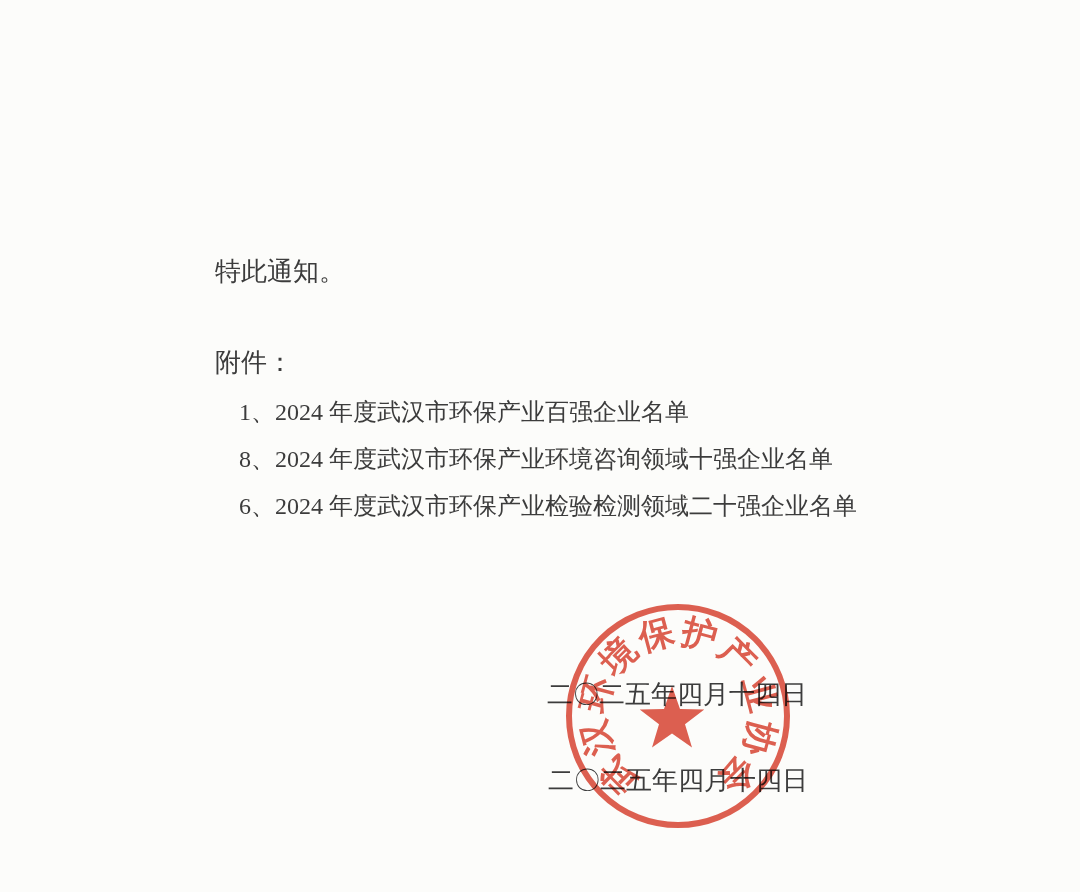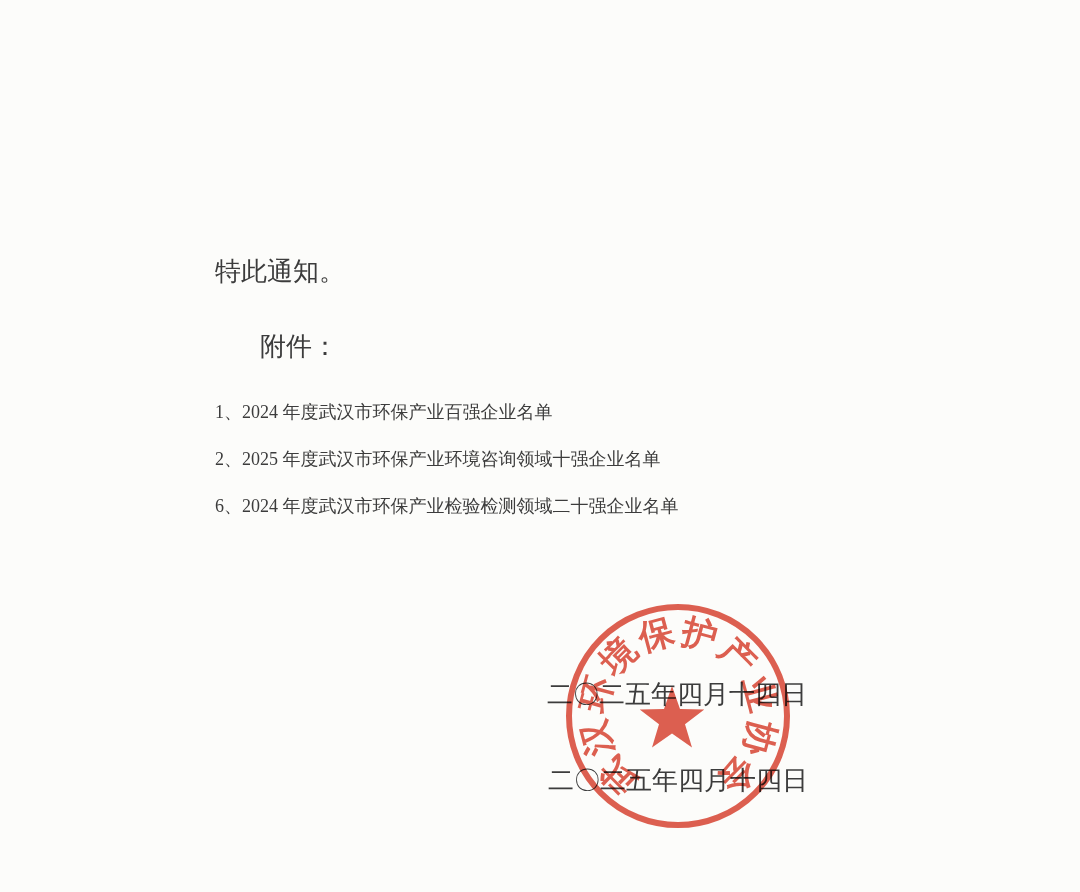--- a/index.html
+++ b/index.html
@@ -36,28 +36,29 @@
     font-size: 26px;
     line-height: 46.5px;
     color: var(--ink);
   }
   .para .pline.fill {
     text-align: justify;
     text-align-last: justify;
     white-space: nowrap;
   }
   .closing { left: 215px; top: 249px; }
-  .attach-label { left: 215px; top: 324px; margin-left: 45px; }
+  .attach-label { left: 215px; top: 340px; }
   .attach-list { position: absolute; left: 215px; top: 389px; }
   .attach-list .aline {
     display: block;
-    font-size: 18px;
+    font-size: 24px;
     line-height: 47px;
     white-space: nowrap;
     color: var(--ink);
+    margin-left: 24px;
   }
   .sig-org  { left: 547px; top: 672px; z-index: 1; }
   .sig-date { left: 548px; top: 717px; z-index: 1; margin-top: 41px; }
   .seal {
     position: absolute;
     left: 556px;
     top: 594px;
     width: 244px;
     height: 244px;
     z-index: 2;
@@ -84,21 +85,21 @@
 
 <div class="page">
 
 
   <div class="tline closing">特此通知。</div>
 
   <div class="tline attach-label">附件：</div>
 
   <div class="attach-list">
     <span class="aline">1、2024 年度武汉市环保产业百强企业名单</span>
-    <span class="aline">2、2025 年度武汉市环保产业环境咨询领域十强企业名单</span>
+    <span class="aline">8、2024 年度武汉市环保产业环境咨询领域十强企业名单</span>
     <span class="aline">6、2024 年度武汉市环保产业检验检测领域二十强企业名单</span>
   </div>
 
   <div class="tline sig-org">二〇二五年四月十四日</div>
   <div class="tline sig-date">二〇二五年四月十四日</div>
 
   <div class="seal">
     <svg viewBox="0 0 244 244" xmlns="http://www.w3.org/2000/svg">
       <circle class="ring" cx="122" cy="122" r="109"></circle>
       <g>

